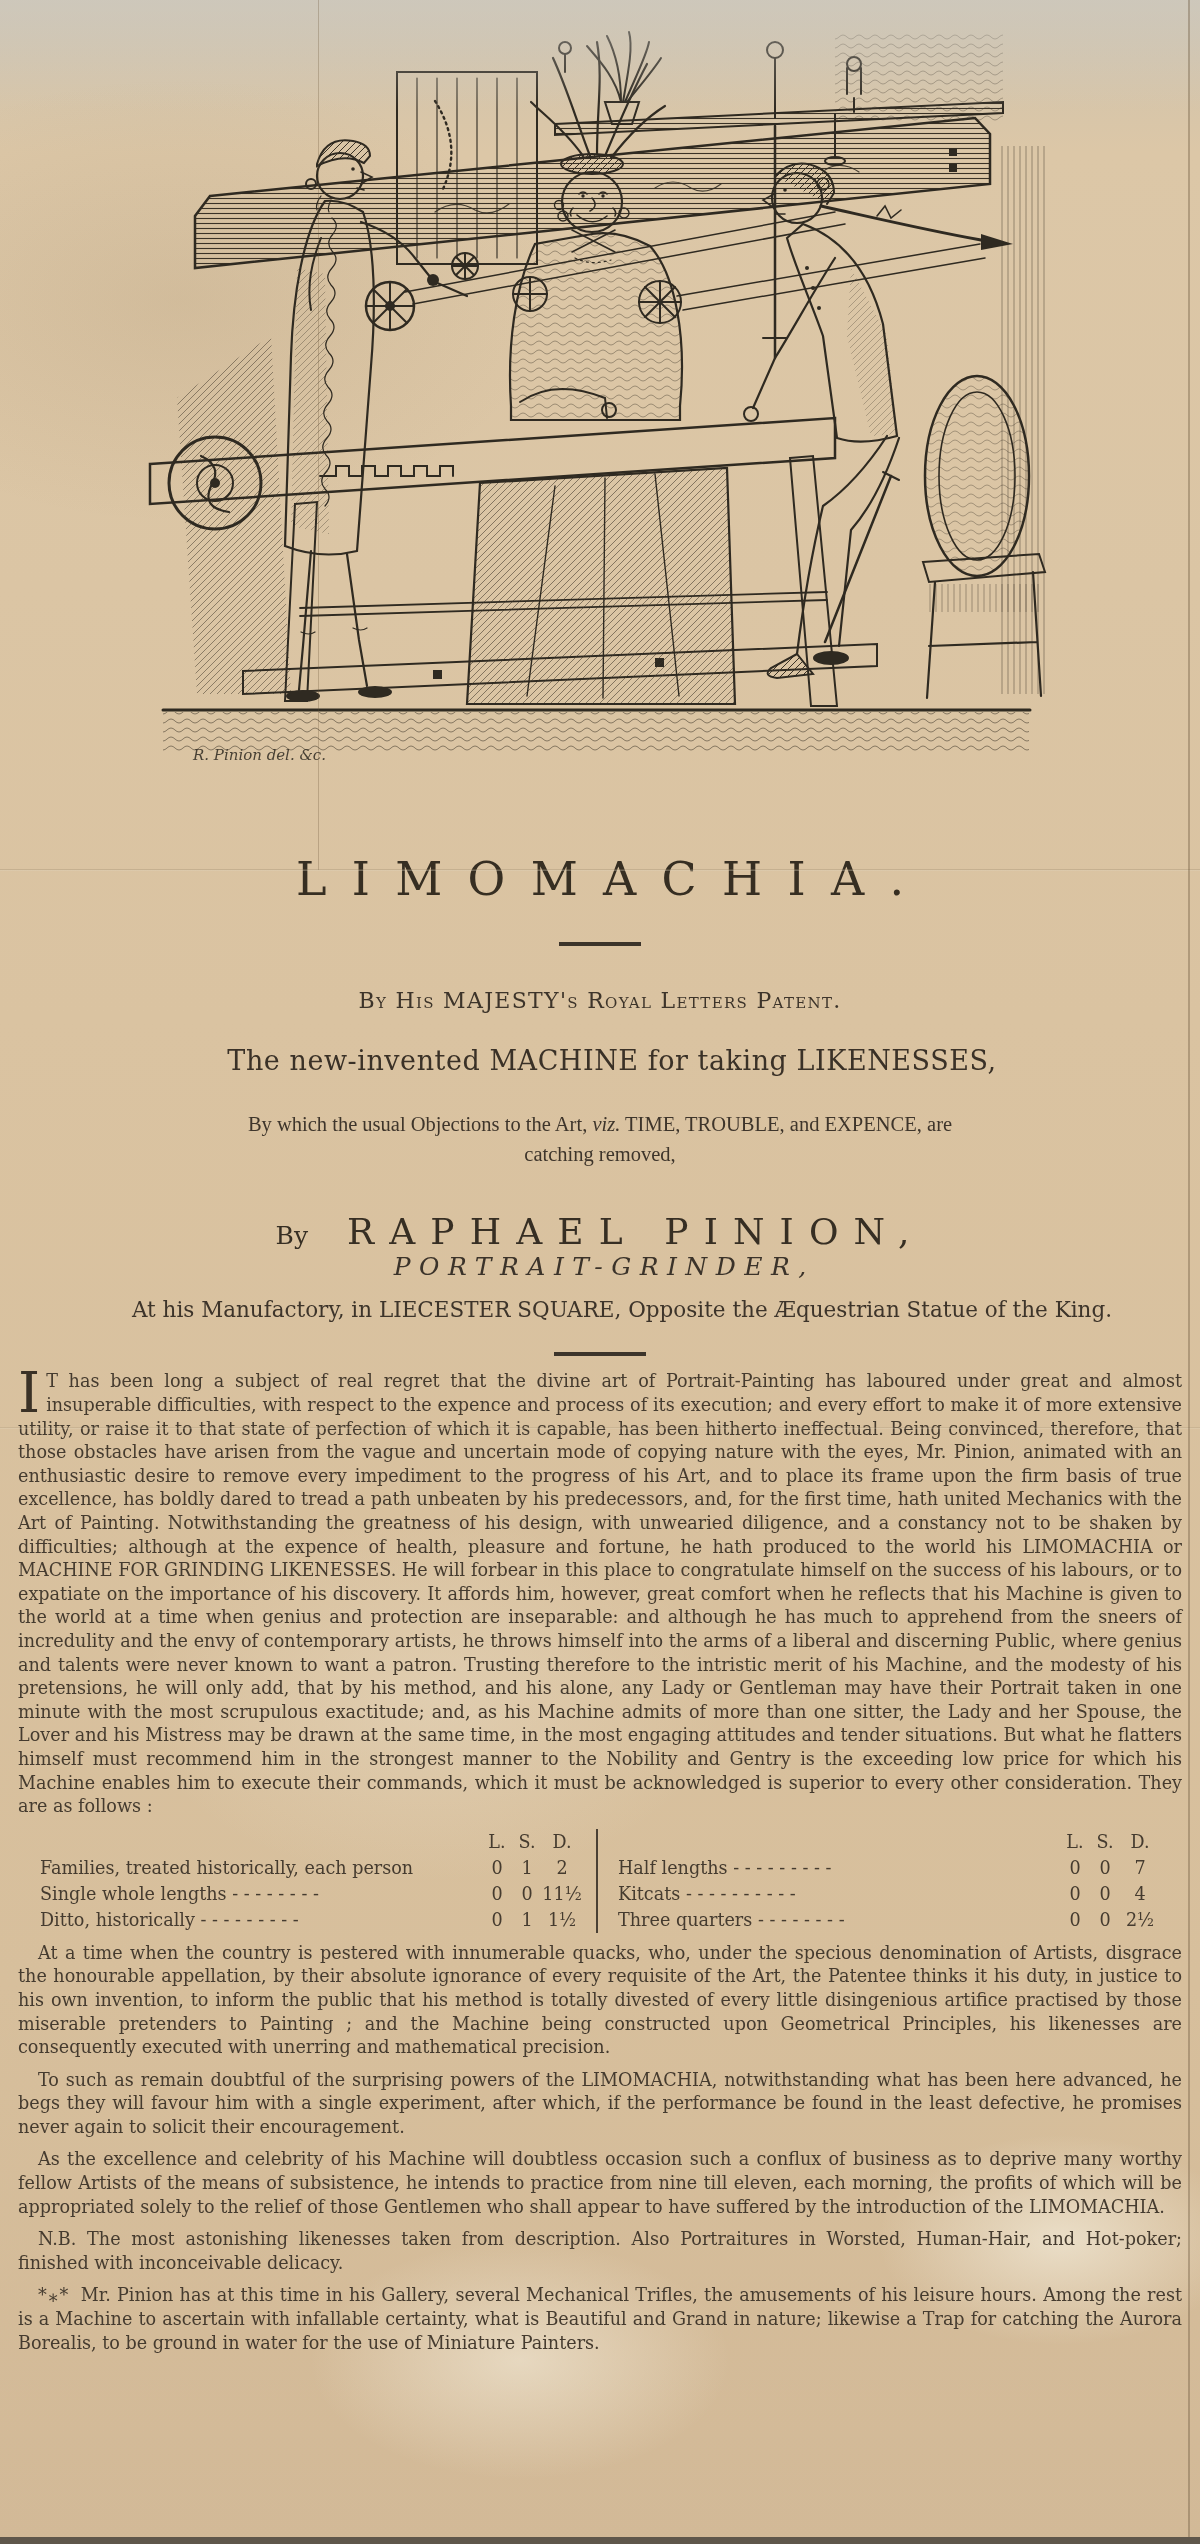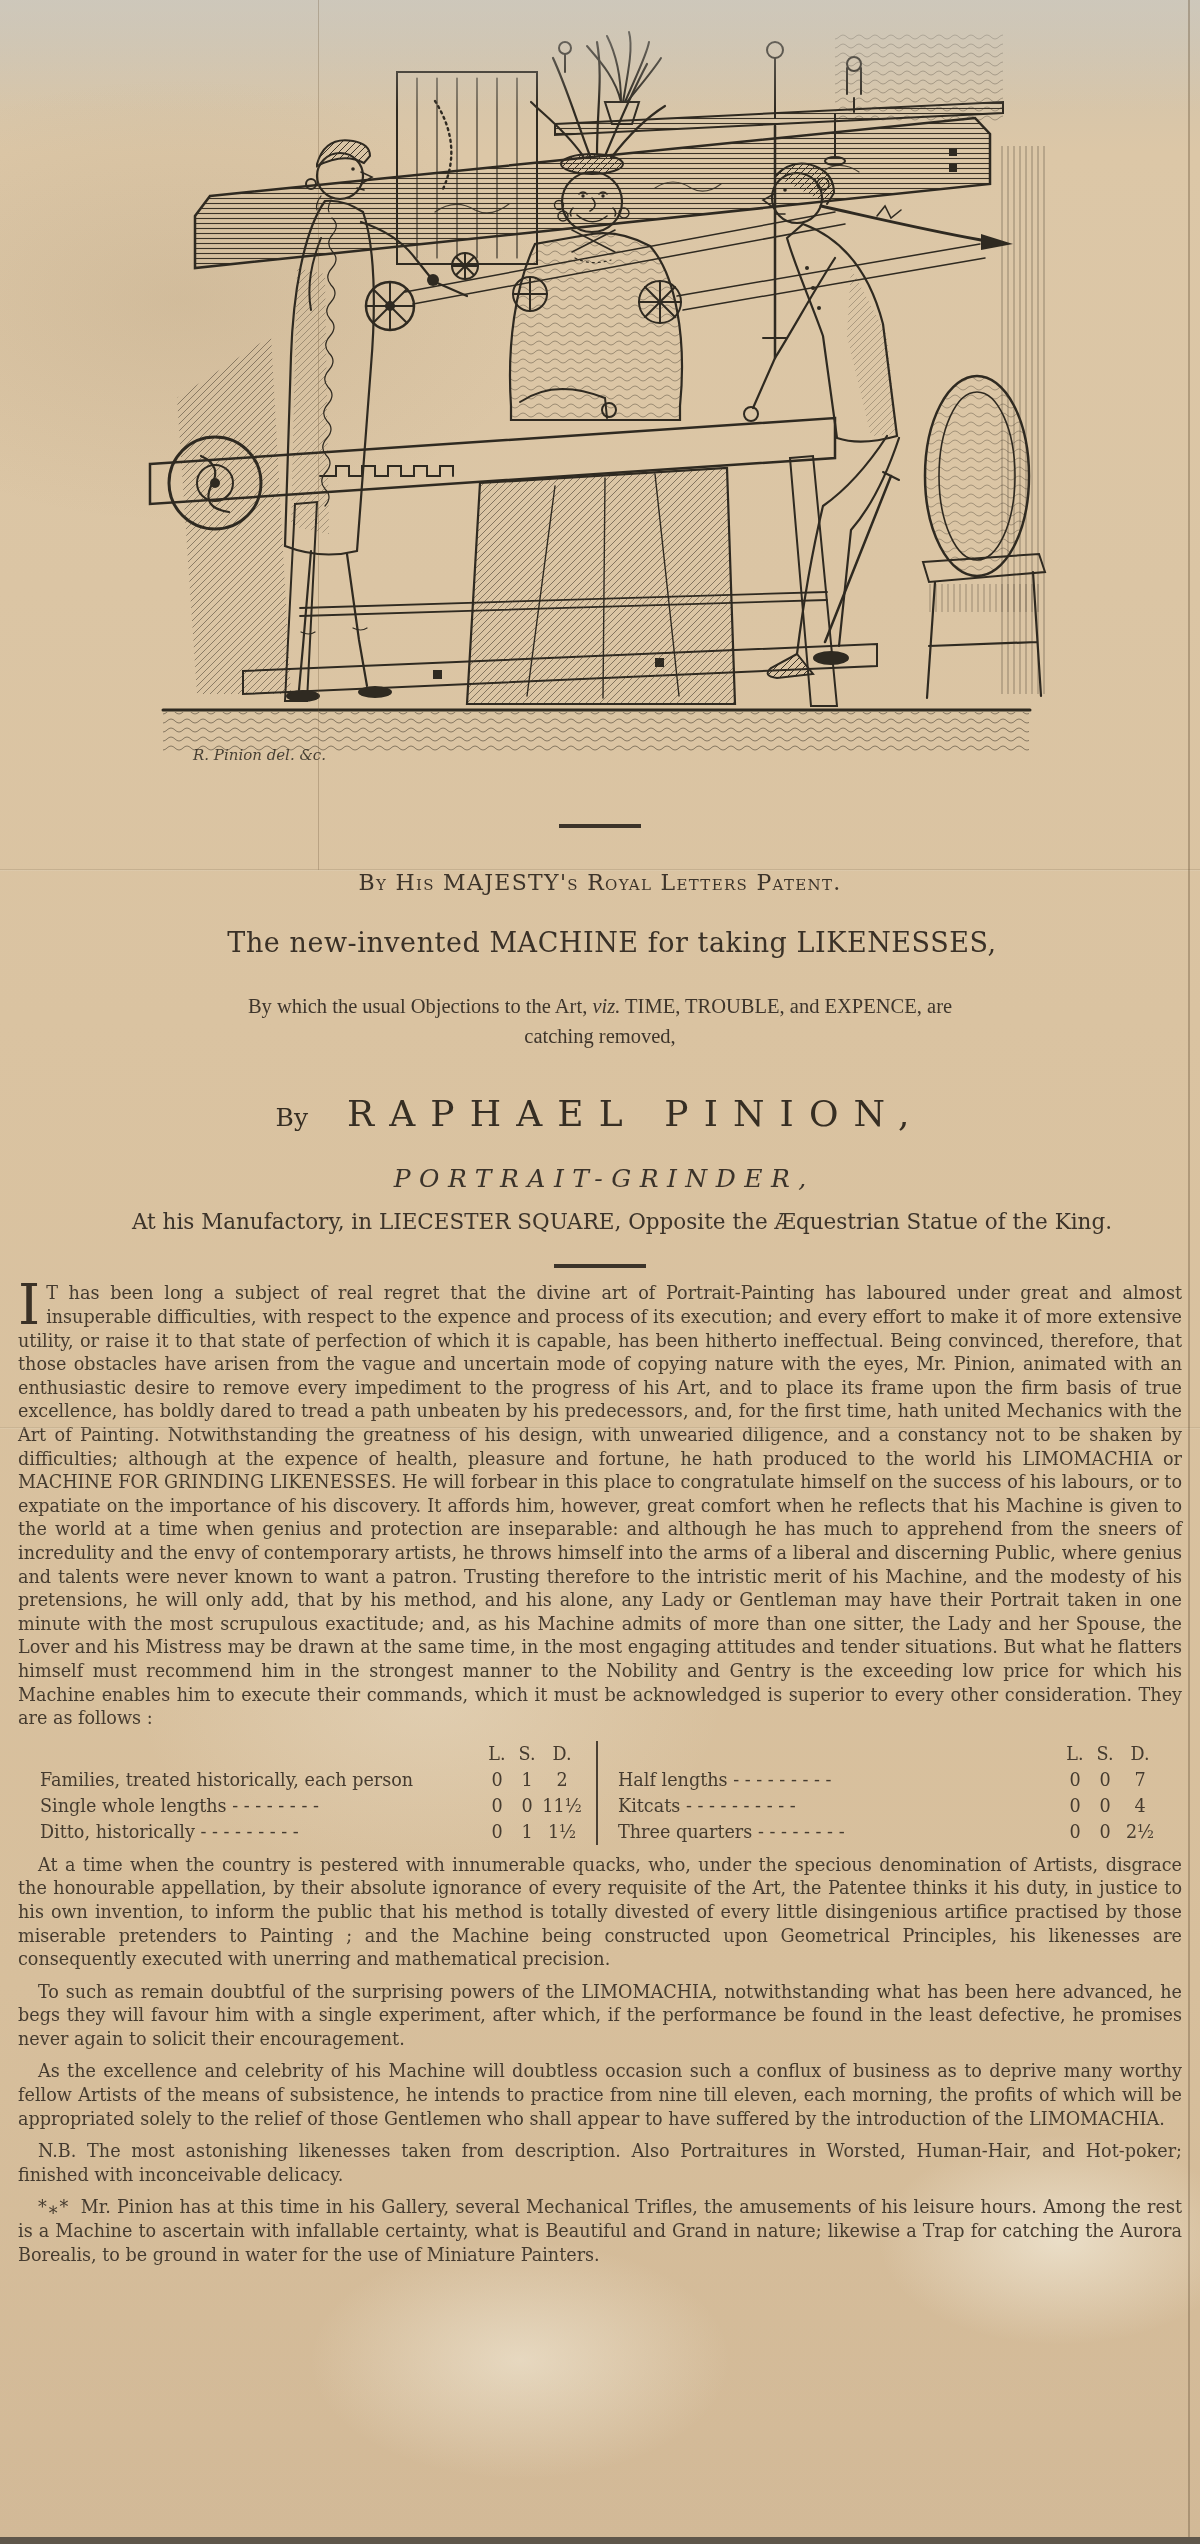--- a/index.html
+++ b/index.html
@@ -30,21 +30,21 @@
   .center{text-align:center;}
   .title{margin-top:64px;font-size:46px;letter-spacing:.55em;padding-left:.55em;color:#362e22;}
   .rule{width:82px;height:4px;background:#3c342a;margin:36px auto 0;}
   .rule2{width:92px;height:4px;background:#3c342a;margin:30px auto 0;}
   .patent{margin-top:42px;font-size:22px;font-variant:small-caps;letter-spacing:.06em;color:#3d342a;}
   .machine{margin-top:32px;font-size:27px;letter-spacing:.02em;color:#3a3127;padding-left:24px;}
   .objections{margin-top:34px;font-size:20.5px;line-height:1.45;color:#3e352b;font-family:Liberation Serif, serif;}
   .it{font-style:italic;}
   .author{margin-top:42px;font-size:25px;color:#362e23;}
   .author .name{font-size:36px;letter-spacing:.42em;padding-left:.2em;}
-  .role{margin-top:30px;font-size:25px;font-style:italic;letter-spacing:.34em;padding-left:.34em;color:#3b332a;}
+  .role{font-size:25px;font-style:italic;letter-spacing:.34em;padding-left:.34em;color:#3b332a;}
   .address{margin-top:16px;font-size:21.5px;color:#3d342a;padding-left:44px;}
   .public-head{margin-top:26px;font-size:23px;color:#382f25;}
   .public-head .pre{letter-spacing:.12em;margin-right:18px;}
   .public-head .main{letter-spacing:.30em;}
 
   .body-text{width:1164px;margin:14px auto 0;font-size:17.6px;line-height:23.6px;
     text-align:justify;color:#453b2f;}
   .body-text p{margin:9px 0 0;text-indent:20px;}
   .body-text p.first{text-indent:0;margin-top:10px;}
   .dropcap{float:left;font-size:56px;line-height:42px;padding:2px 6px 0 0;color:#3a3126;}
@@ -216,20 +216,21 @@
         <g>
           <polygon points="470,96 504,96 497,118 477,118"></polygon>
           <path d="M486,96 C480,70 462,52 452,40 M486,96 C486,64 478,42 472,30 M488,96 C494,62 498,40 494,26 M490,96 C502,68 512,48 514,36 M492,96 C508,76 520,62 526,52" stroke-width="2"></path>
         </g>
 
         <text x="58" y="754" font-size="15" font-style="italic" fill="#2f2a21" stroke="none" opacity=".85">R. Pinion del. &amp;c.</text>
       </g>
     </svg>
   </div>
 
+  <div class="center title">LIMOMACHIA.</div>
   <div class="rule"></div>
   <div class="center patent">By His MAJESTY's Royal Letters Patent.</div>
   <div class="center machine">The new-invented MACHINE for taking LIKENESSES,</div>
   <div class="center objections">
     <span>By which the usual Objections to the Art, </span><span class="it">viz.</span><span> TIME, TROUBLE, and EXPENCE, are</span><br>
     <span>catching removed,</span>
   </div>
   <div class="center author">
     <span>By</span>&nbsp;&nbsp;&nbsp;
     <span class="name">RAPHAEL PINION,</span>

